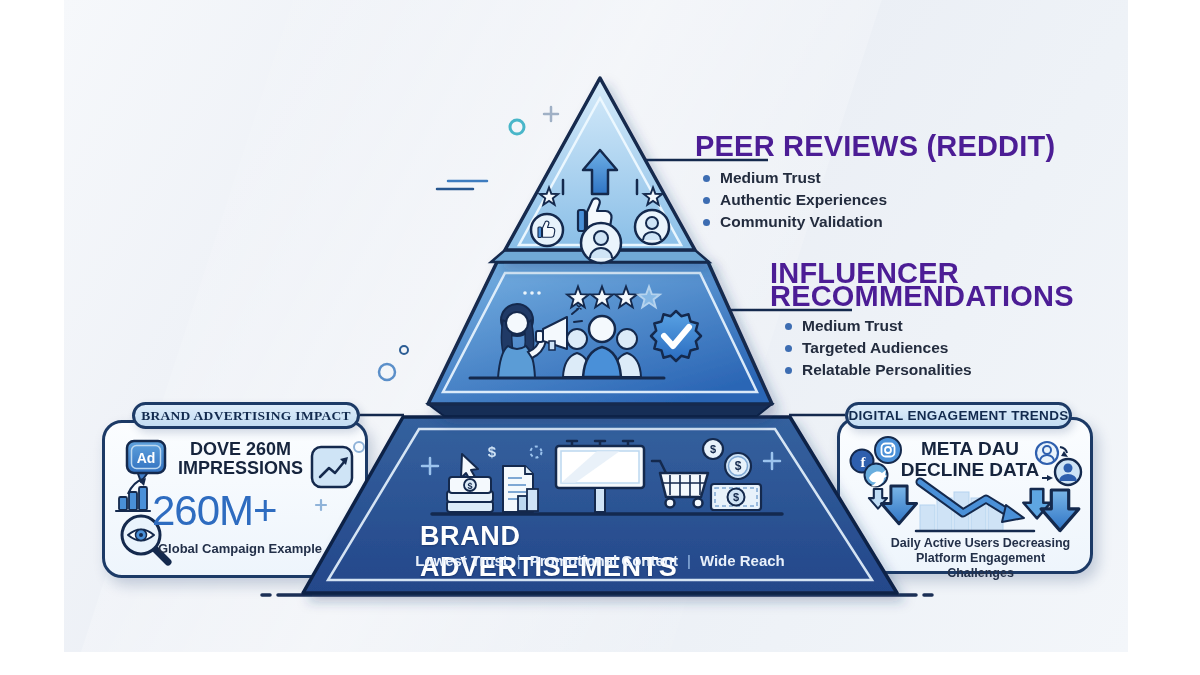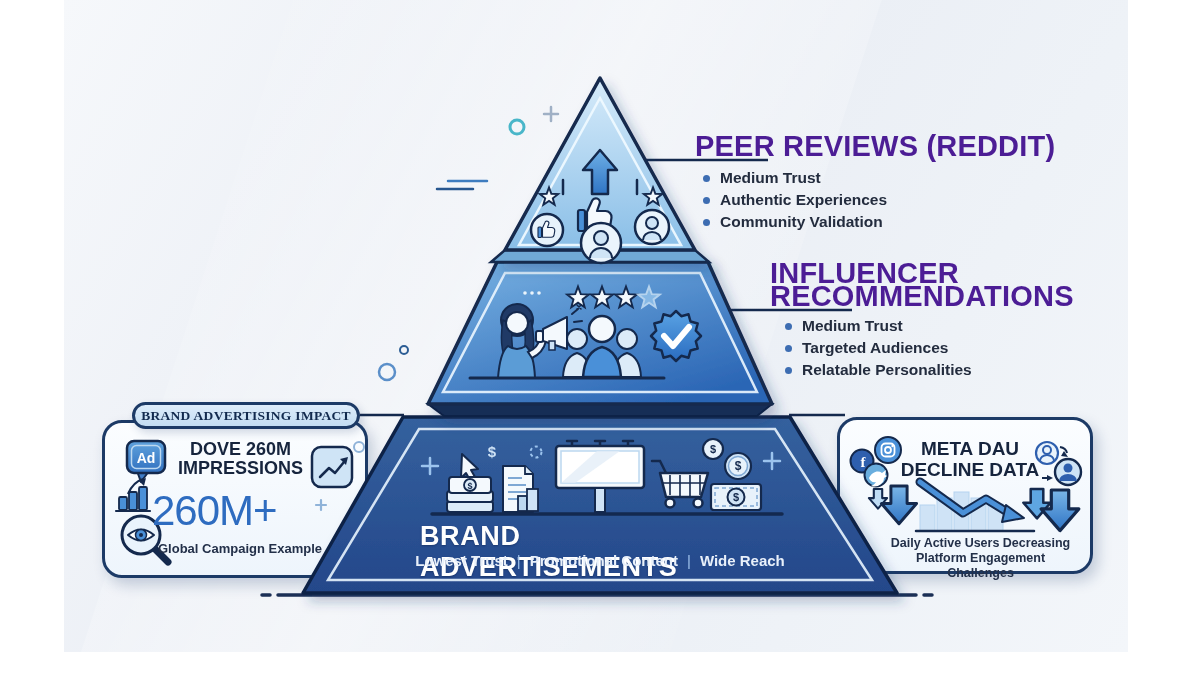--- a/index.html
+++ b/index.html
@@ -308,20 +308,23 @@
         <path d="M916 531 H1034" stroke="#14294d" stroke-width="2.5" stroke-linecap="round"></path>
       </g>
       <use href="#darr" transform="translate(1037,489) scale(1.05)" fill="#5ea6e2" stroke="#14294d" stroke-width="2.4" stroke-linejoin="round"></use>
       <use href="#darr" transform="translate(1060,490) scale(1.45)" fill="url(#gDown)" stroke="#14294d" stroke-width="2.2" stroke-linejoin="round"></use>
     </g>
   </svg>
 
   <div class="pill" style="left:132px;top:402px;width:222px;font-family:Liberation Serif, serif;">
     <span>BRAND ADVERTISING IMPACT</span>
   </div>
+  <div class="pill" style="left:845px;top:402px;width:221px;">
+    <span>DIGITAL ENGAGEMENT TRENDS</span>
+  </div>
 
   <div class="txt tier-title" style="left:695px;top:135px;">PEER REVIEWS (REDDIT)</div>
   <div class="txt bullets" style="left:703px;top:169px;">
     <div class="bullet">
         <span class="dot"></span>
         <span>Medium Trust</span>
       </div>
     <div class="bullet">
         <span class="dot"></span>
         <span>Authentic Experiences</span>

